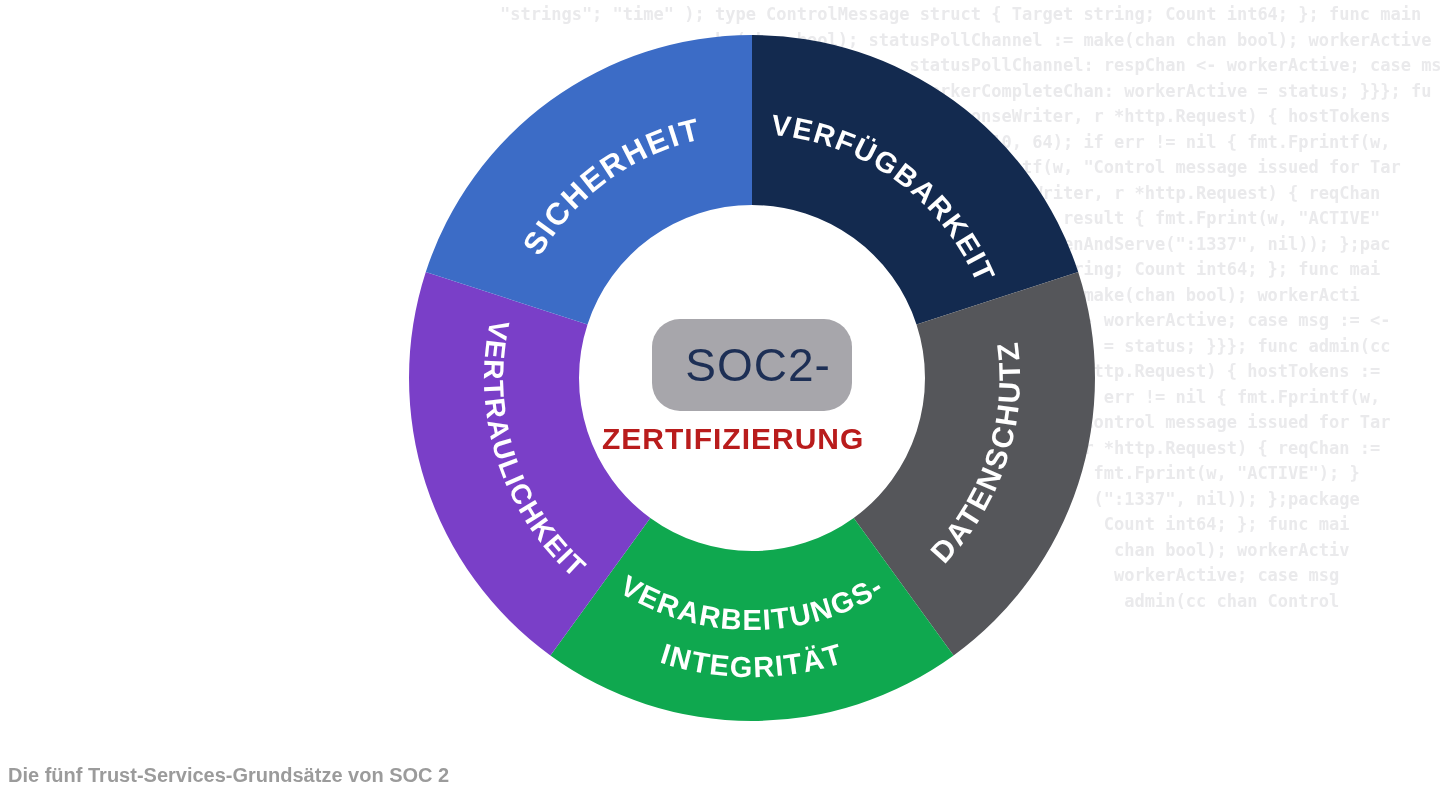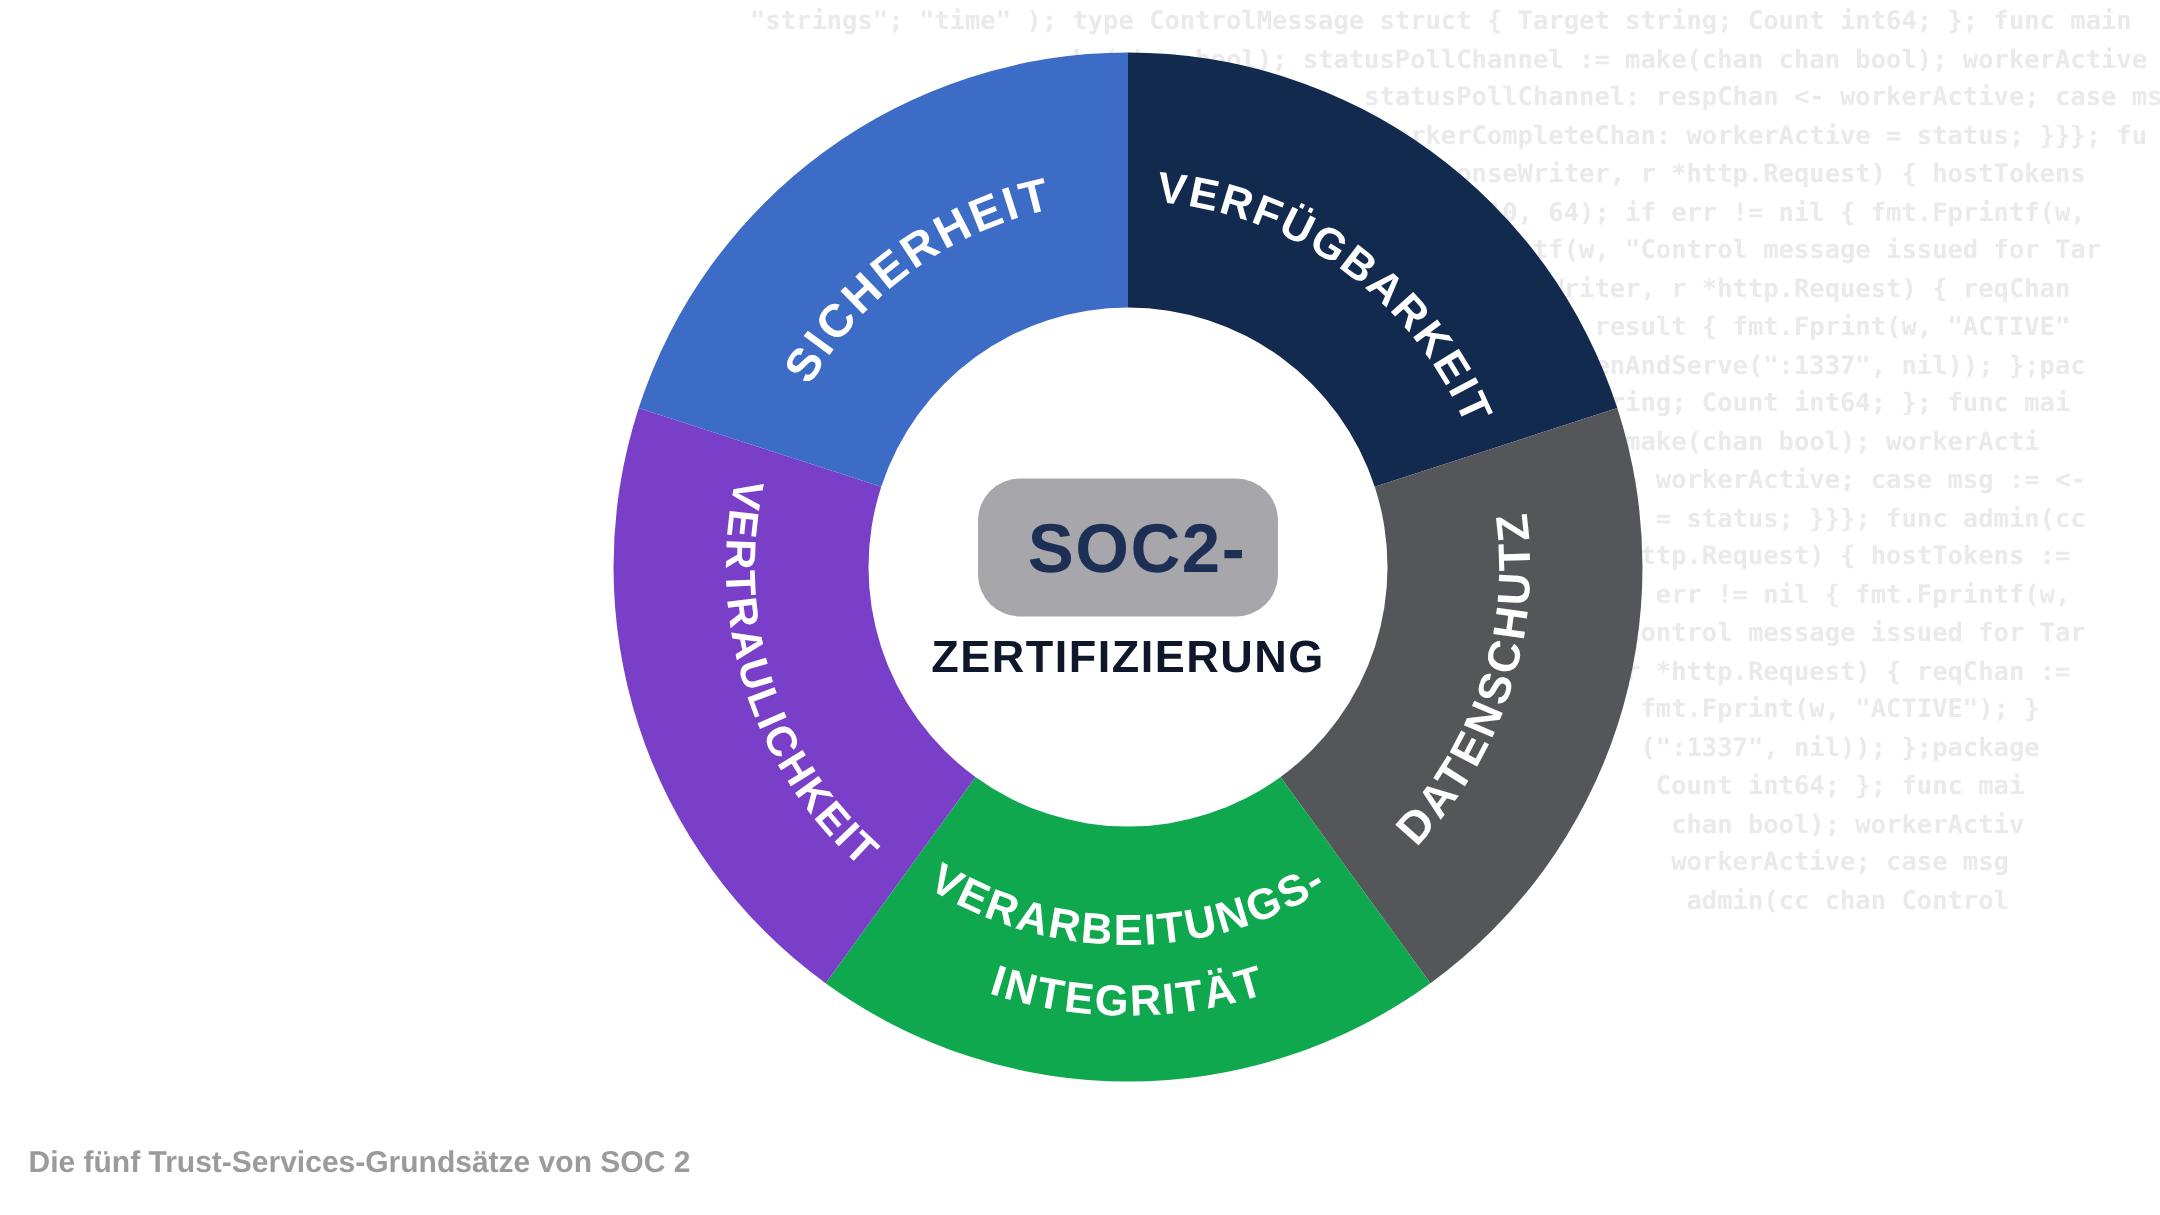--- a/index.html
+++ b/index.html
@@ -5,24 +5,24 @@
   html,body{margin:0;padding:0;background:#ffffff;}
   .stage{position:relative;width:1440px;height:810px;background:#ffffff;overflow:hidden;
          font-family:"Liberation Sans",sans-serif;}
   .code-bg{position:absolute;left:500px;top:2px;z-index:0;
            font-family:"DejaVu Sans Mono",monospace;font-size:17px;line-height:25.5px;
            font-weight:600;white-space:pre;color:var(--code-color,#ebebed);}
   .donut{position:absolute;left:402px;top:28px;z-index:1;}
   .donut text{font-family:"Liberation Sans",sans-serif;font-weight:700;fill:#ffffff;}
   .badge{position:absolute;left:652px;top:319px;width:200px;height:92px;border-radius:28px;
          background:var(--badge-bg,#a7a6ab);display:flex;align-items:center;justify-content:center;z-index:2;}
-  .badge span{font-size:46px;font-weight:700;letter-spacing:1px;color:var(--badge-text,#1d2f55);margin-left:12px;}
-  .subtitle{position:absolute;left:602px;top:422px;width:300px;text-align:center;z-index:2;
-            font-size:30px;font-weight:700;letter-spacing:1px;color:#0f172a;}
-  .caption{position:absolute;left:19px;top:764px;z-index:2;
+  .badge span{font-size:46px;font-weight:400;letter-spacing:1px;color:var(--badge-text,#1d2f55);margin-left:12px;}
+  .subtitle{position:absolute;left:602px;top:422px;width:300px;z-index:2;
+            font-size:30px;font-weight:700;letter-spacing:1px;color:#b91c1c;}
+  .caption{position:absolute;left:8px;top:764px;z-index:2;
            font-size:20px;font-weight:700;color:var(--caption-color,#9b9b9b);}
   .logo{position:absolute;right:18px;bottom:14px;z-index:2;}
   .logo-stroke{stroke:var(--logo-color,#16304f);}
   .logo-fill{fill:var(--logo-color,#16304f);font-family:"Liberation Sans",sans-serif;}
 </style>
 </head>
 <body>
 
 <div class="stage">
 

